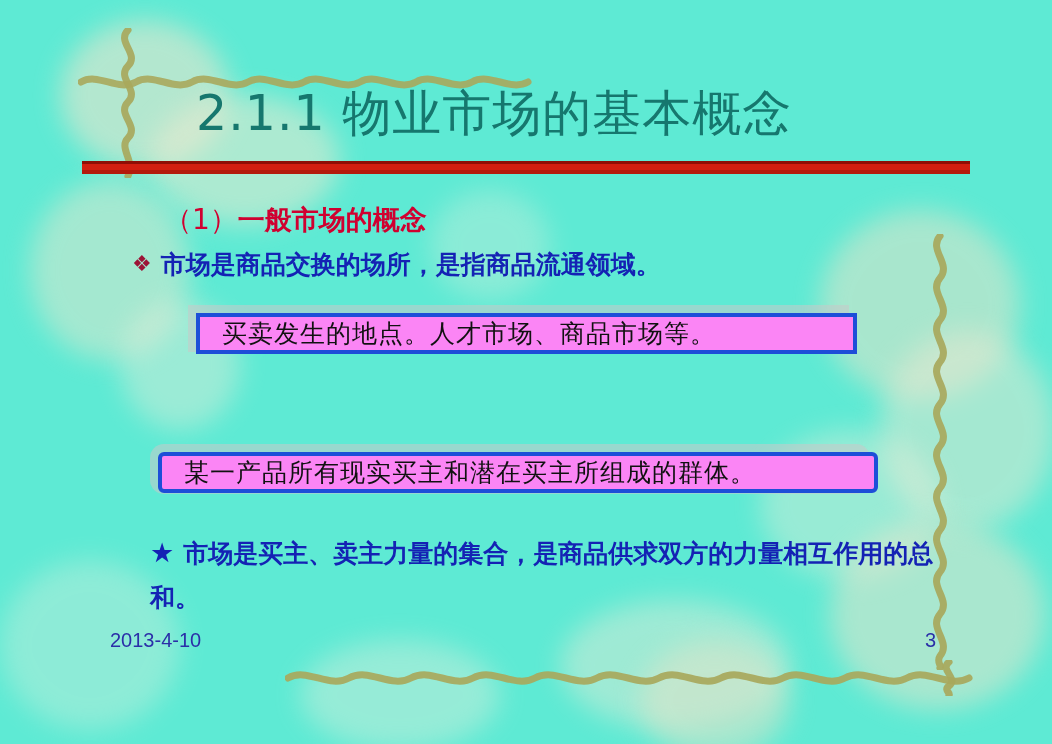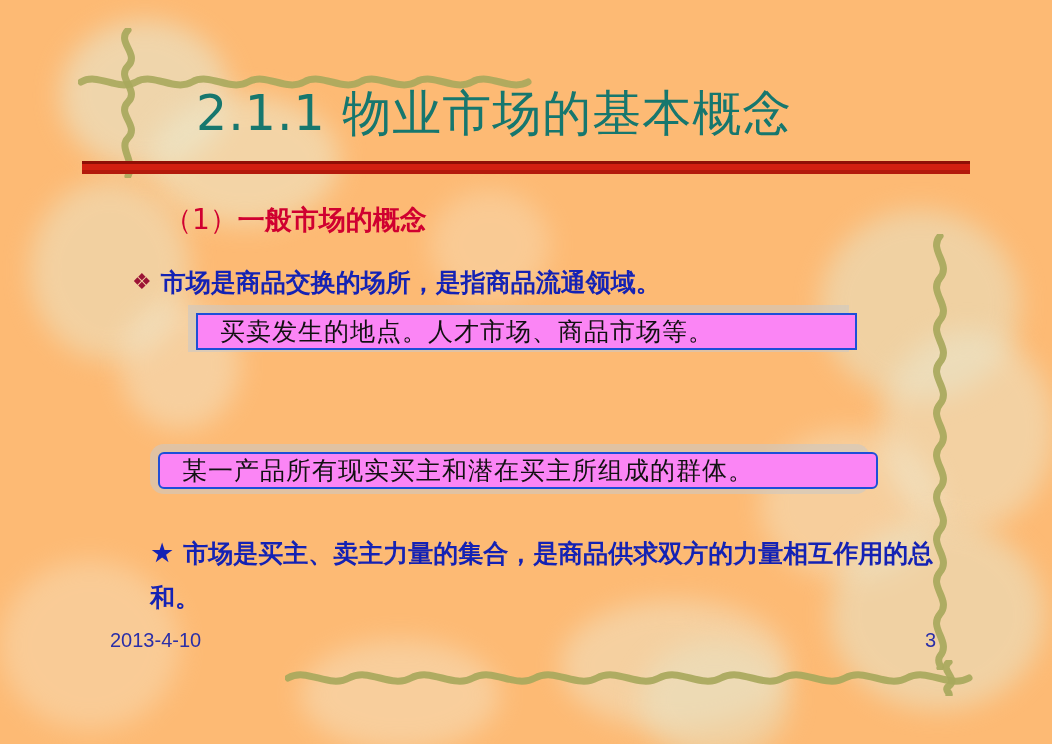--- a/index.html
+++ b/index.html
@@ -6,21 +6,21 @@
   html,body{margin:0;padding:0;}
   body{
     width:1052px;height:744px;
     background:#ffffff;
     font-family:"DejaVu Sans","Liberation Sans",sans-serif;
     overflow:hidden;
   }
   .slide{
     position:relative;
     width:1052px;height:744px;
-    background:#fdba74;
+    background:#5eead4;
     overflow:hidden;
   }
 
   
   .wm{position:absolute;border-radius:50%;filter:blur(13px);pointer-events:none;}
   .wm-a{left:60px;top:20px;width:170px;height:150px;background:#e8e6cd;opacity:.62;}
   .wm-b{left:150px;top:95px;width:190px;height:130px;background:#eceacf;opacity:.55;}
   .wm-c{left:30px;top:180px;width:160px;height:180px;background:#e9e7cd;opacity:.5;}
   .wm-d{left:120px;top:300px;width:120px;height:130px;background:#efedd9;opacity:.42;}
   .wm-e{left:820px;top:210px;width:200px;height:190px;background:#e6e4c9;opacity:.55;}
@@ -53,37 +53,37 @@
     position:absolute;left:164px;top:203px;
     font-size:27px;line-height:34px;color:#d00030;
     font-weight:bold;white-space:nowrap;
   }
   .sec-head .num{font-weight:400;color:#d00030;font-size:28px;}
 
   .line-blue{
     position:absolute;color:#1422b4;font-weight:bold;
     font-size:25px;line-height:36px;white-space:nowrap;
   }
-  .b1{left:132px;top:264px;}
+  .b1{left:132px;top:246px;}
   .b2{left:150px;top:385px;}
   .b3{left:150px;top:531px;white-space:normal;width:790px;line-height:44px;}
 
   .bullet-dia{color:#9c1436;font-size:22px;margin-right:9px;vertical-align:2px;}
   .bullet-star{color:#1422b4;font-size:27px;margin-right:9px;}
 
   
   .callout-wrap{position:absolute;}
   .shadow{
     position:absolute;left:-8px;top:-8px;width:100%;height:100%;
     background:#c9c9c9;opacity:.55;
   }
   .callout{
     position:relative;
     background:#fb85f5;
-    border:2px solid #1d4ed8;
+    border:4px solid #1d4ed8;
     color:#111111;
     font-size:25px;
     display:flex;align-items:center;
     padding-left:22px;
     box-sizing:border-box;
     white-space:nowrap;
     letter-spacing:1px;
   }
   .c1-wrap{left:196px;top:313px;width:661px;height:47px;}
   .c1-wrap .shadow{border-radius:0;}

